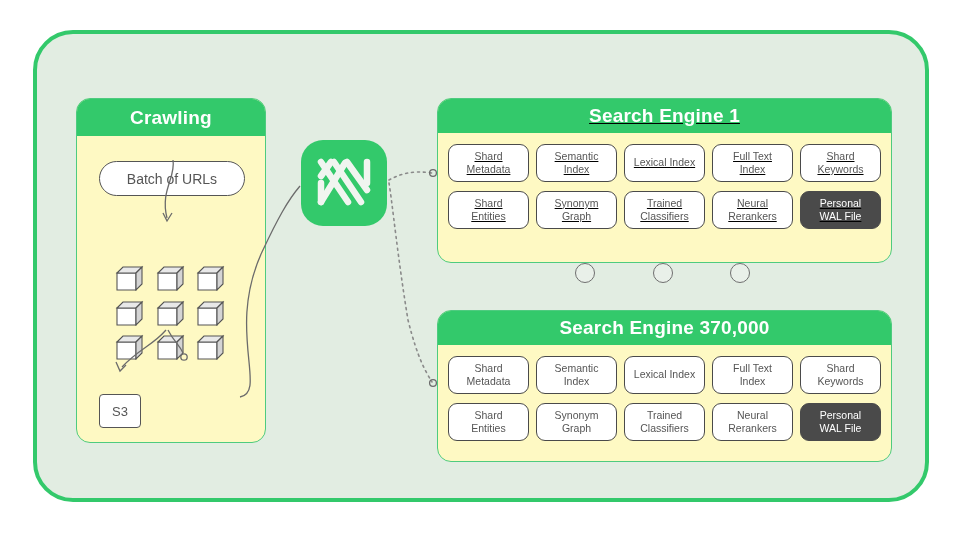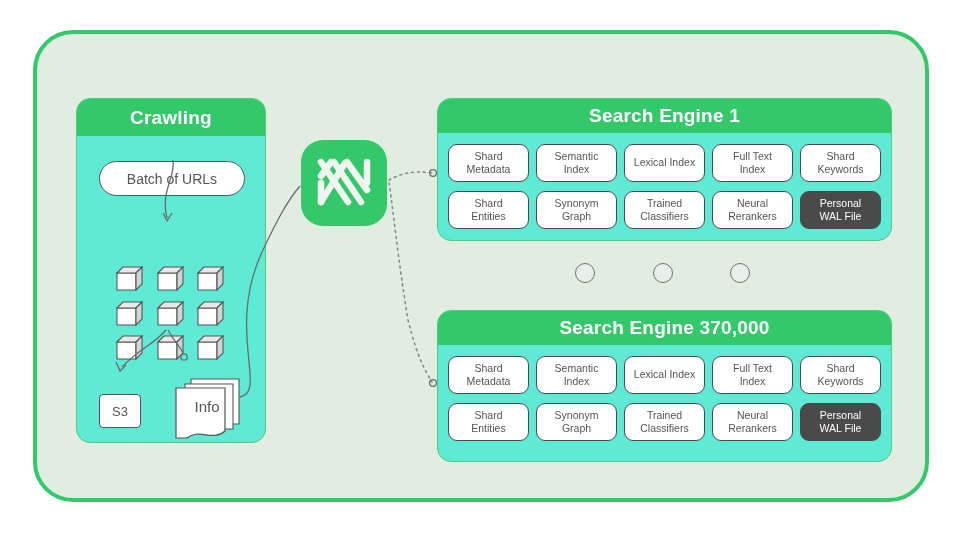--- a/index.html
+++ b/index.html
@@ -27,21 +27,21 @@
     width: 896px;
     height: 472px;
     background: #e2ede2;
     border: 4px solid #33c96b;
     border-radius: 40px;
   }
 
   
   .panel {
     position: absolute;
-    background: #5eead4;
+    background: #fef9c3;
     border: 1.5px solid #4ecb7f;
     border-radius: 14px;
     overflow: hidden;
   }
   .panel-header {
     background: #33c96b;
     color: #ffffff;
     font-weight: bold;
     text-align: center;
     letter-spacing: .2px;
@@ -113,21 +113,21 @@
     left: 0;
     top: 22px;
     width: 68px;
     text-align: center;
     font-size: 15px;
     color: #555555;
   }
 
   
   .se-panel { left: 437px; width: 455px; }
-  #search-engine-1 { top: 98px; height: 143px; }
+  #search-engine-1 { top: 98px; height: 165px; text-decoration: underline; }
   #search-engine-n { top: 310px; height: 152px; }
   .se-panel .panel-header { height: 34px; font-size: 19px; }
   .se-panel .panel-body { padding: 11px 10px 10px 10px; }
 
   .chip-row {
     display: flex;
     justify-content: flex-end;
     gap: 7px;
     margin-bottom: 9px;
   }
@@ -267,28 +267,20 @@
             <g fill="#ffffff" stroke="#555" stroke-width="1.1">
               <path d="M2 9 L2 26 L21 26 L21 9 Z"></path>
               <path d="M2 9 L8 3 L27 3 L21 9 Z" fill="#e8e8e8"></path>
               <path d="M21 9 L27 3 L27 20 L21 26 Z" fill="#d4d4d4"></path>
             </g>
           </svg>
       </div>
 
       <div class="s3-box">S3</div>
 
-      <div class="info-stack">
-        <svg width="80" height="68" viewBox="0 0 80 68">
-          <path d="M18 3 L66 3 L66 48 L18 48 Z" fill="#ffffff" stroke="#555" stroke-width="1.1"></path>
-          <path d="M12 8 L60 8 L60 53 L12 53 Z" fill="#ffffff" stroke="#555" stroke-width="1.1"></path>
-          <path d="M3 12 L52 12 L52 55 C40 66 26 52 14 62 L3 62 Z" fill="#ffffff" stroke="#555" stroke-width="1.2"></path>
-        </svg>
-        <div class="label">Info</div>
-      </div>
 
     </div>
   </div>
 
   <div id="brand-logo">
     <svg width="86" height="86" viewBox="0 0 86 86">
       <g stroke="#f0f5f0" stroke-width="6.5" stroke-linecap="round" fill="none">
         <line x1="20" y1="43" x2="20" y2="62"></line>
         <line x1="20" y1="62" x2="44" y2="23"></line>
         <line x1="20" y1="22" x2="47" y2="62"></line>

